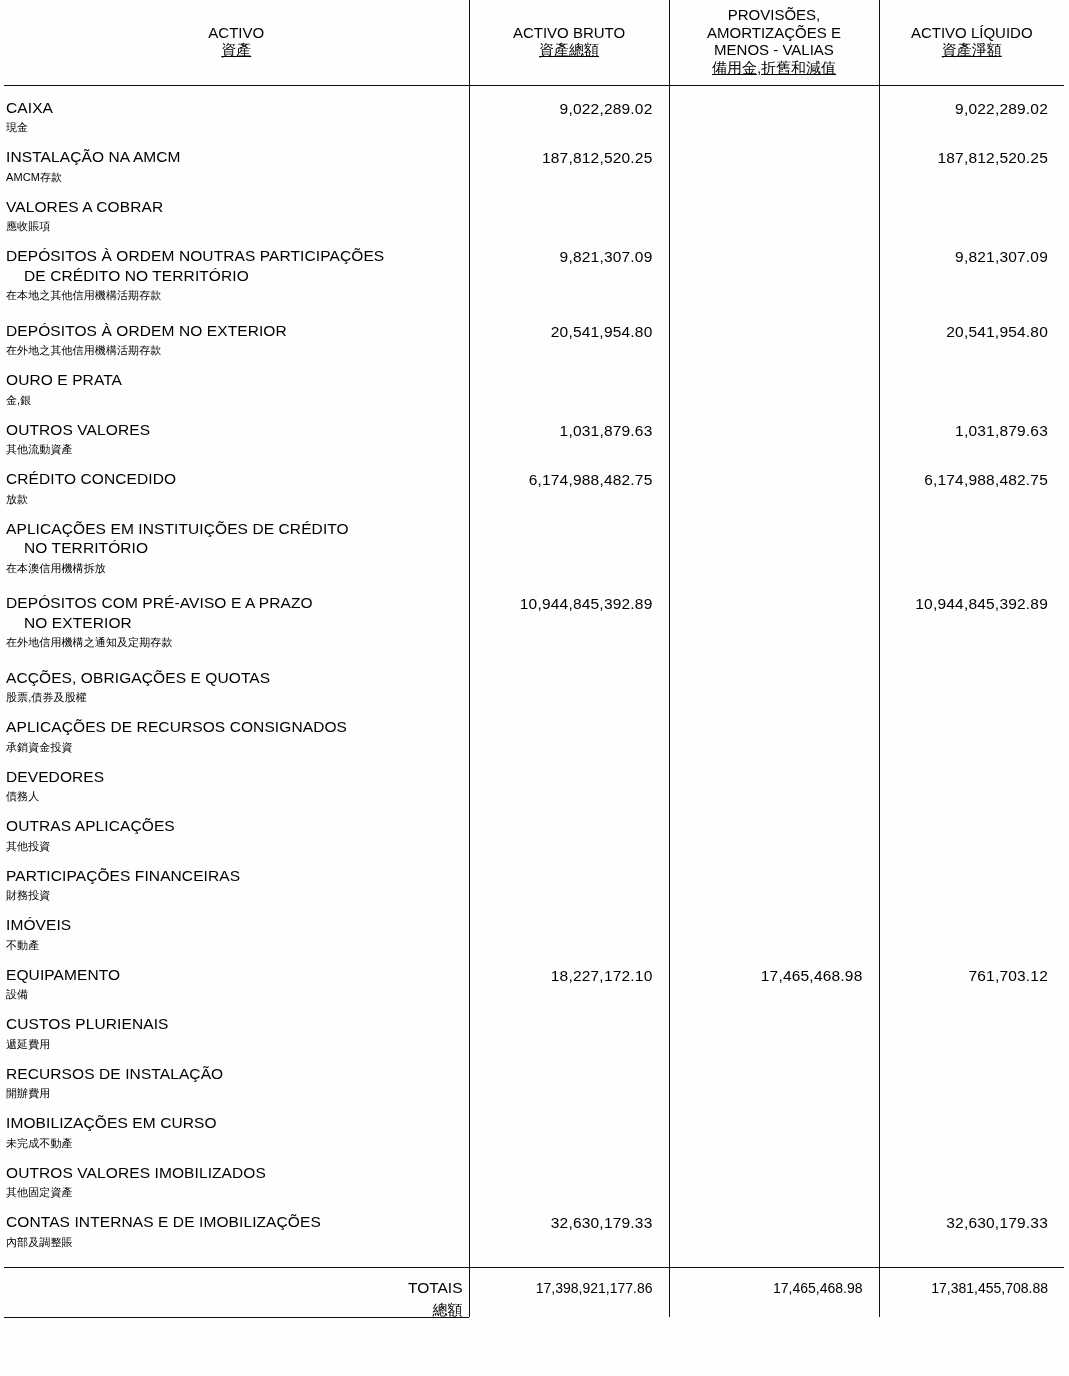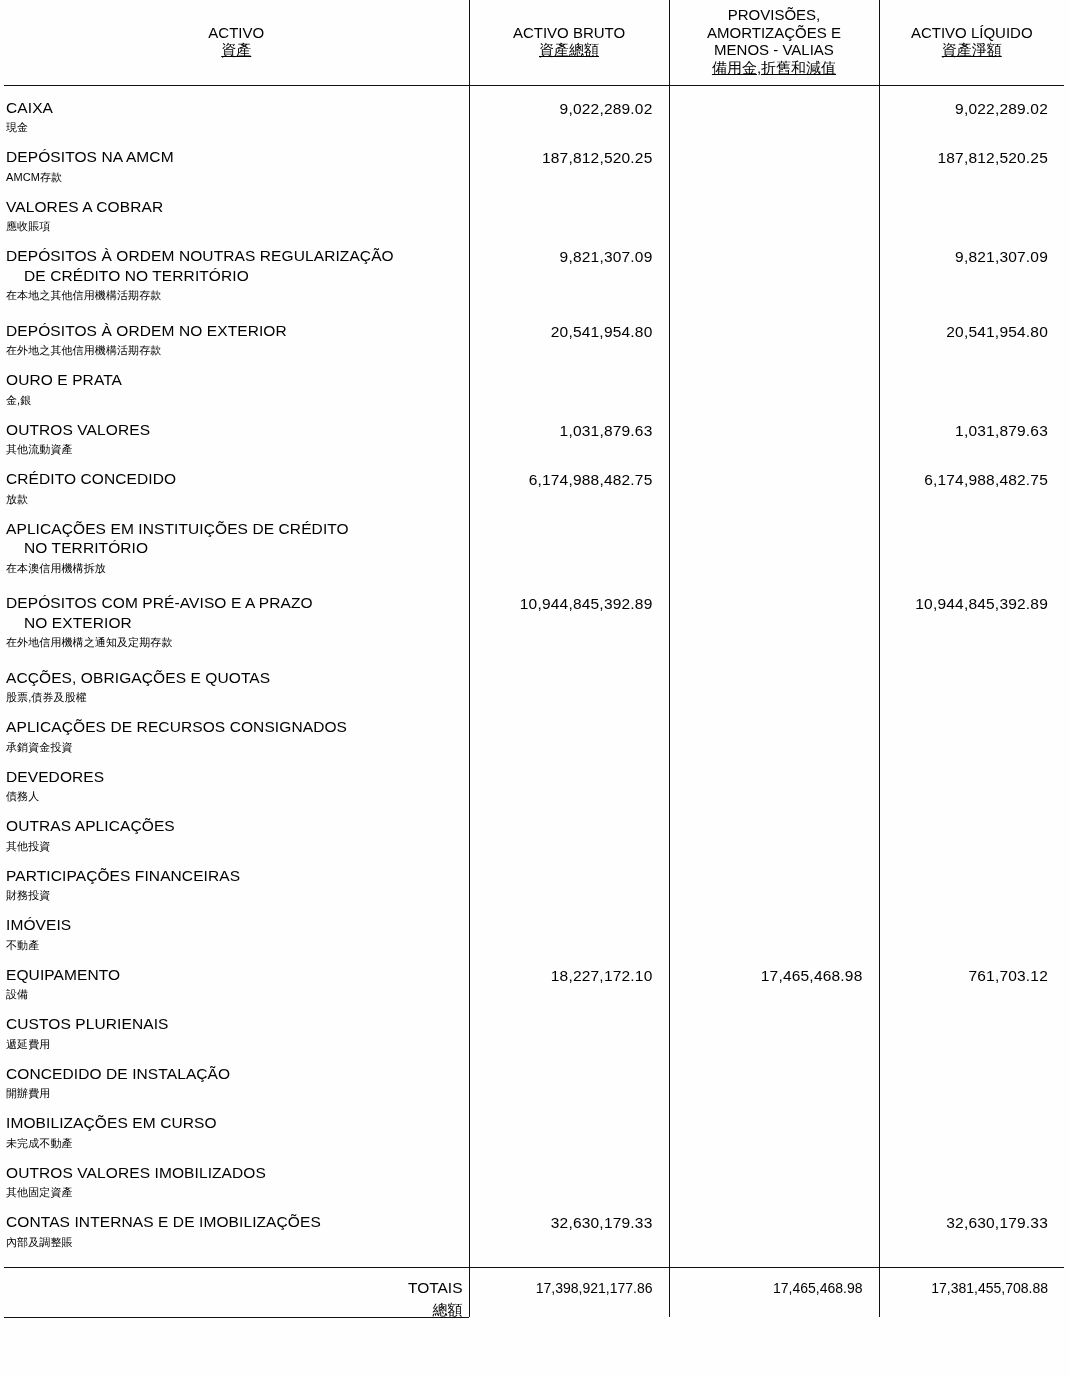--- a/index.html
+++ b/index.html
@@ -170,27 +170,27 @@
     </thead>
 
     <tbody>
       <tr>
         <td class="first">
           <div class="rows-wrap">
               <div class="row">
                 <div class="lbl"><span class="pt">CAIXA</span><span class="cjk">現金</span></div>
               </div>
               <div class="row">
-                <div class="lbl"><span class="pt">DEPÓSITOS NA AMCM</span><span class="cjk">AMCM存款</span></div>
+                <div class="lbl"><span class="pt">INSTALAÇÃO NA AMCM</span><span class="cjk">AMCM存款</span></div>
               </div>
               <div class="row">
                 <div class="lbl"><span class="pt">VALORES A COBRAR</span><span class="cjk">應收賬項</span></div>
               </div>
               <div class="row tall">
-                <div class="lbl"><span class="pt">DEPÓSITOS À ORDEM NOUTRAS REGULARIZAÇÃO</span><span class="pt2">DE CRÉDITO NO TERRITÓRIO</span><span class="cjk">在本地之其他信用機構活期存款</span></div>
+                <div class="lbl"><span class="pt">DEPÓSITOS À ORDEM NOUTRAS PARTICIPAÇÕES</span><span class="pt2">DE CRÉDITO NO TERRITÓRIO</span><span class="cjk">在本地之其他信用機構活期存款</span></div>
               </div>
               <div class="row">
                 <div class="lbl"><span class="pt">DEPÓSITOS À ORDEM NO EXTERIOR</span><span class="cjk">在外地之其他信用機構活期存款</span></div>
               </div>
               <div class="row">
                 <div class="lbl"><span class="pt">OURO E PRATA</span><span class="cjk">金,銀</span></div>
               </div>
               <div class="row">
                 <div class="lbl"><span class="pt">OUTROS VALORES</span><span class="cjk">其他流動資產</span></div>
               </div>
@@ -221,21 +221,21 @@
               <div class="row">
                 <div class="lbl"><span class="pt">IMÓVEIS</span><span class="cjk">不動產</span></div>
               </div>
               <div class="row">
                 <div class="lbl"><span class="pt">EQUIPAMENTO</span><span class="cjk">設備</span></div>
               </div>
               <div class="row">
                 <div class="lbl"><span class="pt">CUSTOS PLURIENAIS</span><span class="cjk">遞延費用</span></div>
               </div>
               <div class="row">
-                <div class="lbl"><span class="pt">CONCEDIDO DE INSTALAÇÃO</span><span class="cjk">開辦費用</span></div>
+                <div class="lbl"><span class="pt">RECURSOS DE INSTALAÇÃO</span><span class="cjk">開辦費用</span></div>
               </div>
               <div class="row">
                 <div class="lbl"><span class="pt">IMOBILIZAÇÕES EM CURSO</span><span class="cjk">未完成不動產</span></div>
               </div>
               <div class="row">
                 <div class="lbl"><span class="pt">OUTROS VALORES IMOBILIZADOS</span><span class="cjk">其他固定資產</span></div>
               </div>
               <div class="row">
                 <div class="lbl"><span class="pt">CONTAS INTERNAS E DE IMOBILIZAÇÕES</span><span class="cjk">內部及調整賬</span></div>
               </div>

